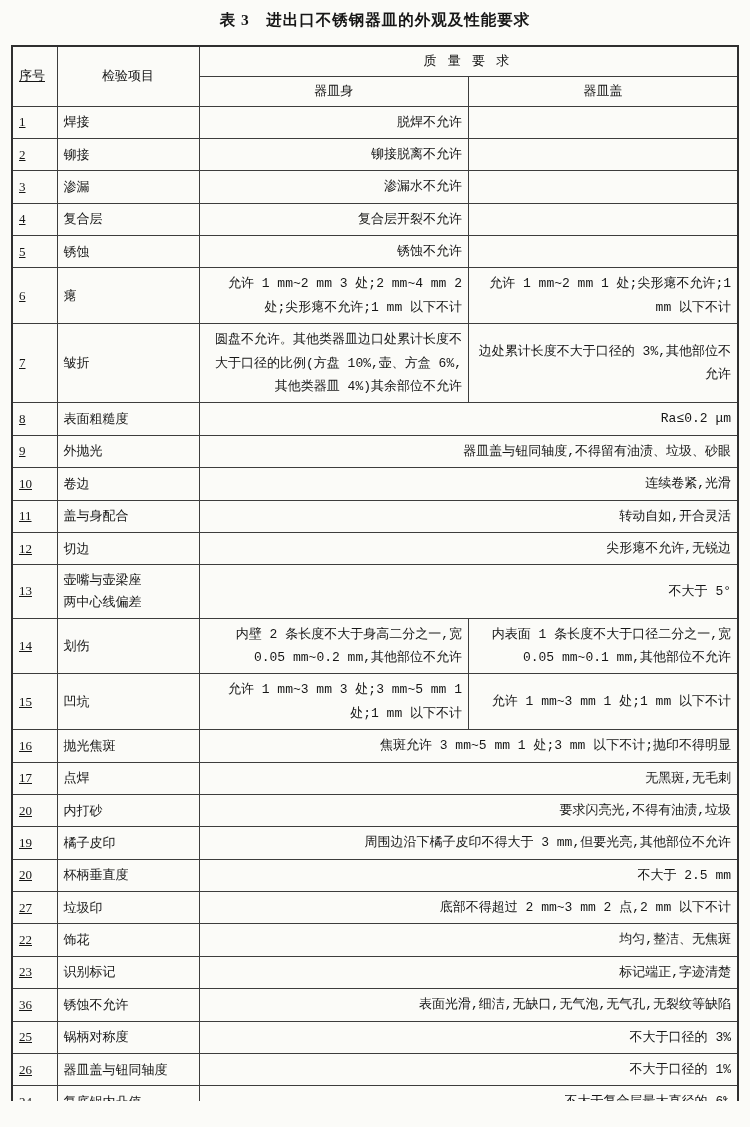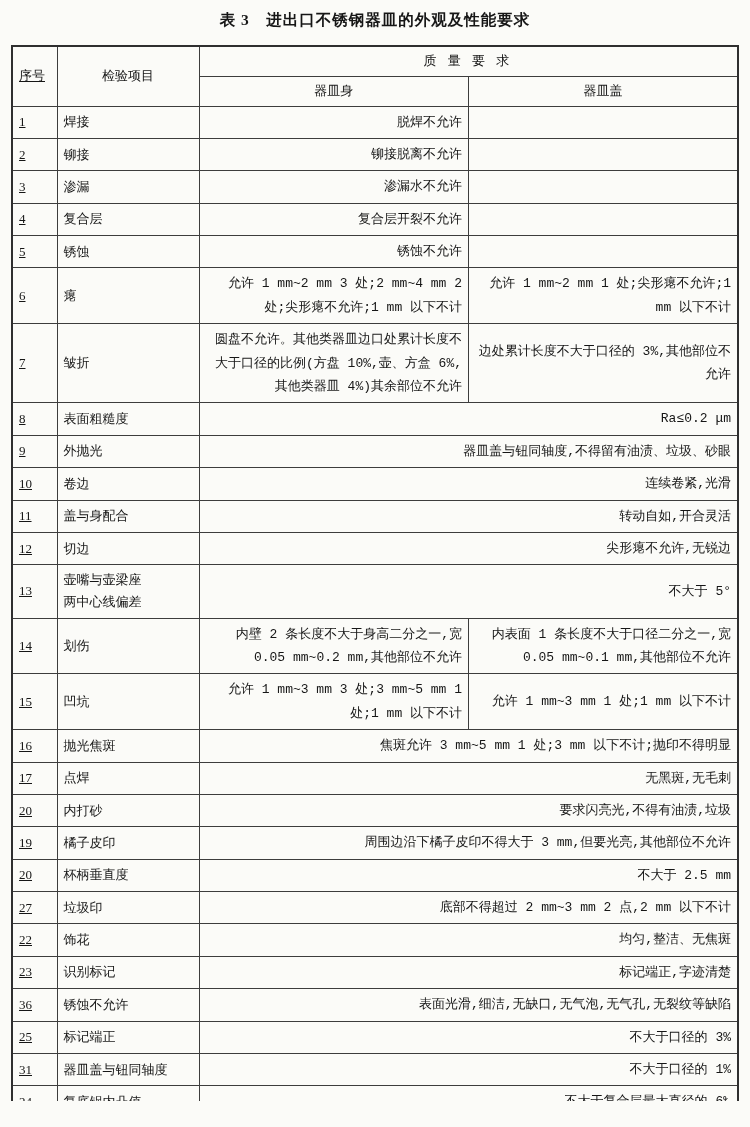--- a/index.html
+++ b/index.html
@@ -197,25 +197,25 @@
           <td class="c-item">识别标记</td>
           <td class="c-req" colspan="2">标记端正,字迹清楚</td>
         </tr>
         <tr>
           <td class="c-no">36</td>
           <td class="c-item">锈蚀不允许</td>
           <td class="c-req" colspan="2">表面光滑,细洁,无缺口,无气泡,无气孔,无裂纹等缺陷</td>
         </tr>
         <tr>
           <td class="c-no">25</td>
-          <td class="c-item">标记端正</td>
+          <td class="c-item">锅柄对称度</td>
           <td class="c-req" colspan="2">不大于口径的 3%</td>
         </tr>
         <tr>
-          <td class="c-no">31</td>
+          <td class="c-no">26</td>
           <td class="c-item">器皿盖与钮同轴度</td>
           <td class="c-req" colspan="2">不大于口径的 1%</td>
         </tr>
         <tr>
           <td class="c-no">24</td>
           <td class="c-item">复底锅内凸值</td>
           <td class="c-req" colspan="2">不大于复合层最大直径的 6‰</td>
         </tr>
         <tr>
           <td class="c-no">28</td>

